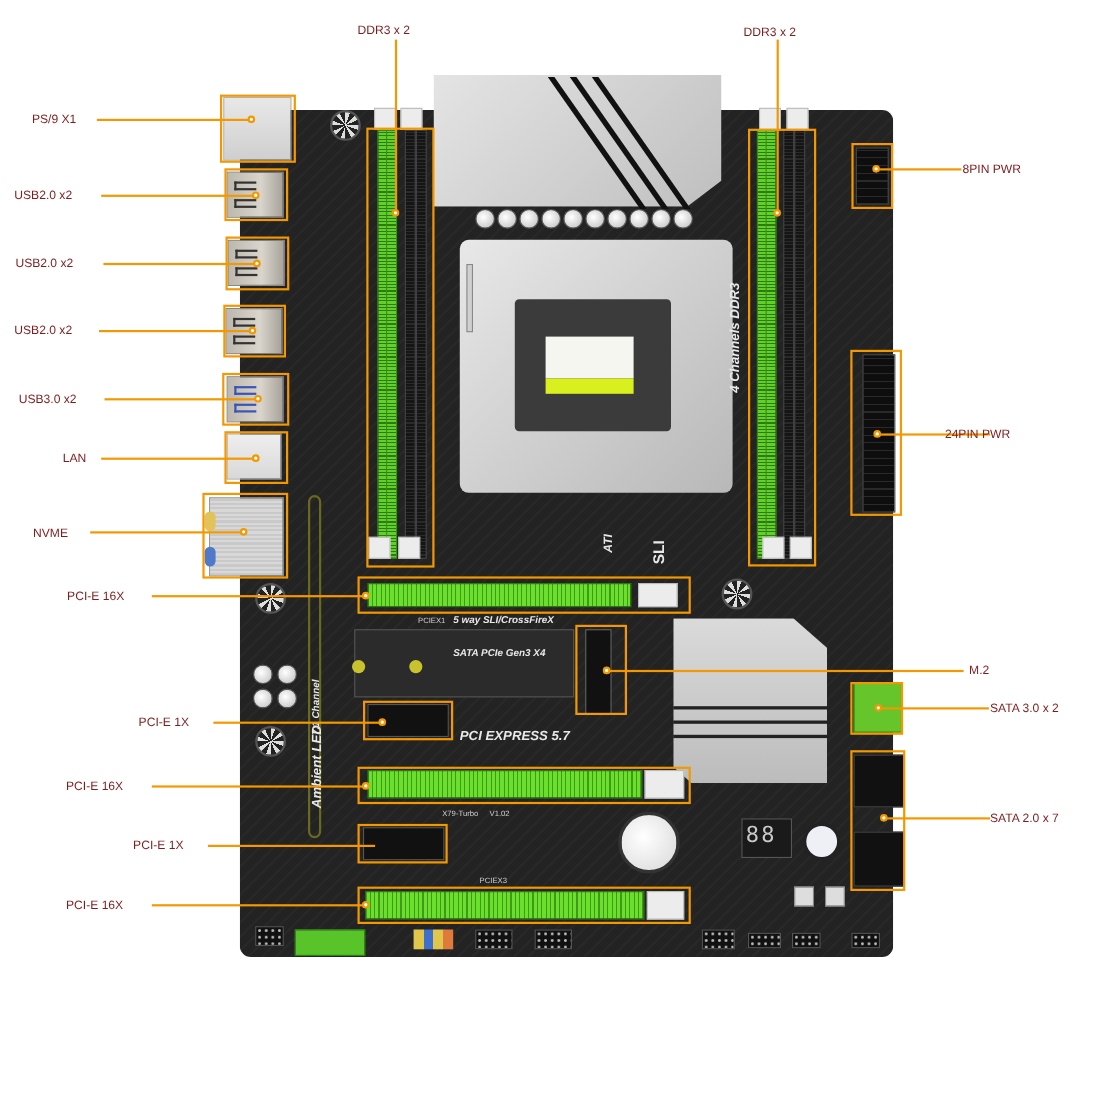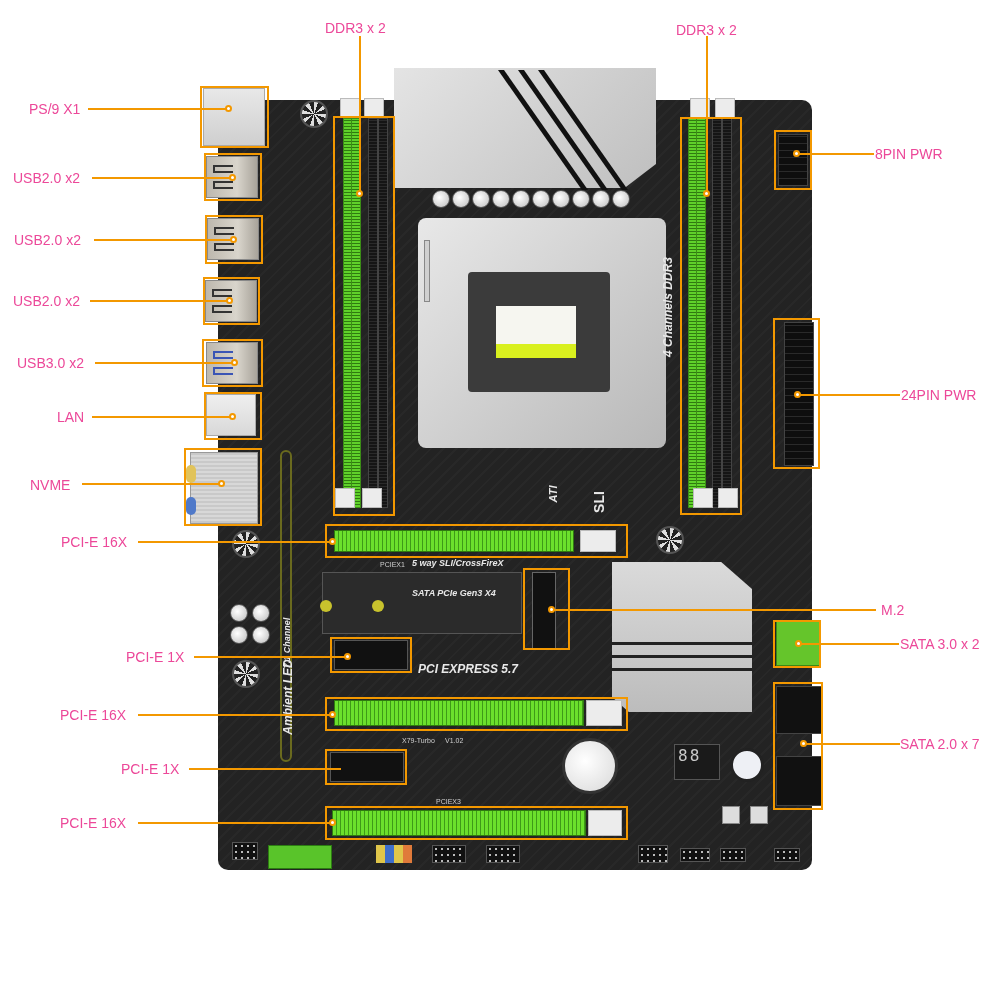--- a/index.html
+++ b/index.html
@@ -1,20 +1,20 @@
 <!DOCTYPE html>
 <html><head>
 <meta charset="utf-8">
 <style>
   html,body{margin:0;padding:0;background:#ffffff;}
   body{width:1000px;height:1000px;position:relative;overflow:hidden;font-family:"Liberation Sans",sans-serif;}
   .abs{position:absolute;}
   .board{left:218px;top:100px;width:594px;height:770px;background:#232323;border-radius:10px;
     background-image:repeating-linear-gradient(135deg,rgba(255,255,255,0.025) 0 2px,transparent 2px 9px);}
-  .lbl{position:absolute;font-size:14px;color:#ec4899;white-space:nowrap;line-height:18px;}
+  .lbl{position:absolute;font-size:11px;color:#7f1d1d;white-space:nowrap;line-height:18px;}
   .line{position:absolute;background:#f39800;height:2px;}
   .vline{position:absolute;background:#f39800;width:2px;}
   .box{position:absolute;border:2px solid #f39800;box-sizing:border-box;}
   .dot{position:absolute;width:7px;height:7px;border:2px solid #f39800;border-radius:50%;background:#fff;box-sizing:border-box;}
   .port-ps2{background:linear-gradient(#e8e8e8,#cfcfcf);border:1px solid #aaa;box-sizing:border-box;}
   .port-usb{background:linear-gradient(90deg,#bdb8ae,#d9d5cc 60%,#a8a39a);border:1px solid #888;box-sizing:border-box;}
   .usb-tongue{position:absolute;left:6px;width:20px;height:8px;border:2px solid #333;border-right:none;box-sizing:border-box;}
   .usb3 .usb-tongue{border-color:#3a55b5;}
   .port-lan{background:linear-gradient(#efefef,#d8d8d8);border:1px solid #aaa;box-sizing:border-box;}
   .port-audio{background:repeating-linear-gradient(0deg,#c9c9c9 0 2px,#d8d8d8 2px 4px);border:1px solid #999;box-sizing:border-box;}
@@ -31,21 +31,21 @@
   .pcie1{background:#111;border:1px solid #555;box-sizing:border-box;}
   .m2-area{background:#2b2b2b;border:1px solid #555;box-sizing:border-box;}
   .chipset{background:linear-gradient(#dadada,#bcbcbc);}
   .sata3{background:#65c52b;border:1px solid #3a8a15;box-sizing:border-box;}
   .sata2{background:#111;border:1px solid #444;box-sizing:border-box;}
   .atx{background:repeating-linear-gradient(0deg,#0e0e0e 0 6px,#2a2a2a 6px 7px);border:1px solid #444;box-sizing:border-box;}
   .cap{position:absolute;width:16px;height:16px;border-radius:50%;background:radial-gradient(circle at 40% 40%,#fff,#bcbcbc);border:1px solid #555;}
   .fan{position:absolute;width:28px;height:28px;border-radius:50%;background:repeating-conic-gradient(#ddd 0 20deg,#222 20deg 45deg);border:2px solid #555;box-sizing:border-box;}
   .silk{position:absolute;color:#e8e8e8;font-style:italic;font-weight:bold;white-space:nowrap;}
   .tiny{position:absolute;color:#cfcfcf;font-size:7px;white-space:nowrap;}
-  .seg{position:absolute;color:#c9c9c9;font-family:"DejaVu Sans Mono",monospace;font-size:16px;letter-spacing:2px;}
+  .seg{position:absolute;color:#c9c9c9;font-family:"DejaVu Sans Mono",monospace;font-size:20px;letter-spacing:2px;}
   .header{position:absolute;background:#111;border:1px solid #555;box-sizing:border-box;
     background-image:radial-gradient(circle,#bbb 1px,transparent 1.5px);background-size:6px 6px;}
   .btn-sq{position:absolute;width:18px;height:18px;background:#ddd;border:1px solid #888;box-sizing:border-box;}
   .battery{position:absolute;border-radius:50%;background:radial-gradient(circle at 40% 40%,#fff,#d8d8d8);border:3px solid #333;box-sizing:border-box;}
 </style>
 </head>
 <body>
 
 <div class="abs board"></div>
 
@@ -251,21 +251,21 @@
 <div class="lbl" style="left:676px;top:21px;">DDR3 x 2</div>
 
 <div class="box" style="left:774px;top:130px;width:38px;height:60px;"></div>
 <div class="line" style="left:796px;top:153px;width:78px;"></div>
 <div class="dot" style="left:793px;top:150px;"></div>
 <div class="lbl" style="left:875px;top:145px;">8PIN PWR</div>
 
 <div class="box" style="left:773px;top:318px;width:47px;height:151px;"></div>
 <div class="line" style="left:797px;top:394px;width:103px;"></div>
 <div class="dot" style="left:794px;top:391px;"></div>
-<div class="lbl" style="left:901px;top:386px;">24PIN PWR</div>
+<div class="lbl" style="left:859px;top:386px;">24PIN PWR</div>
 
 <div class="box" style="left:523px;top:568px;width:47px;height:82px;"></div>
 <div class="line" style="left:551px;top:609px;width:325px;"></div>
 <div class="dot" style="left:548px;top:606px;"></div>
 <div class="lbl" style="left:881px;top:601px;">M.2</div>
 
 <div class="box" style="left:773px;top:620px;width:48px;height:48px;"></div>
 <div class="line" style="left:799px;top:643px;width:100px;"></div>
 <div class="dot" style="left:795px;top:640px;"></div>
 <div class="lbl" style="left:900px;top:635px;">SATA 3.0 x 2</div>

